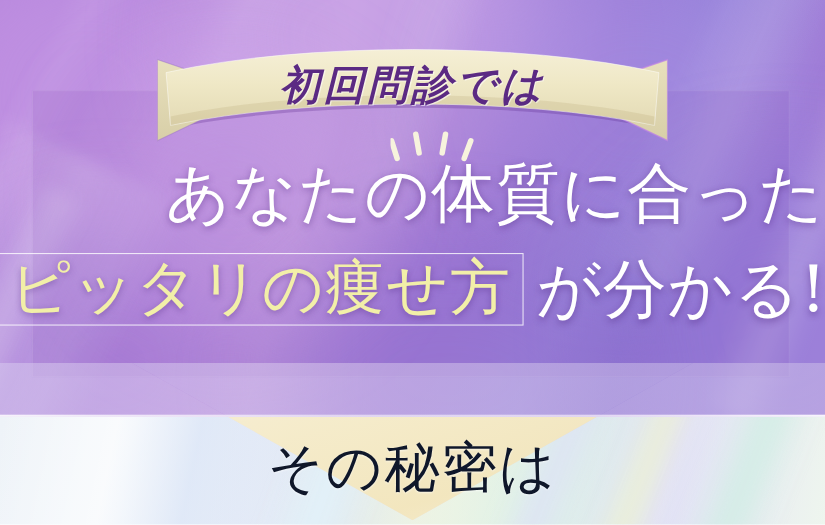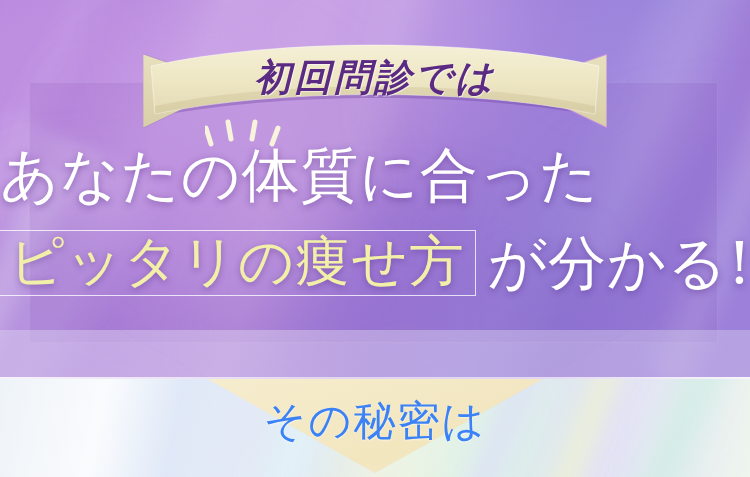--- a/index.html
+++ b/index.html
@@ -118,21 +118,21 @@
     text-shadow: 1px 1px 0 rgba(255,255,255,0.55);
     white-space: nowrap;
   }
 
   
   .headline {
     position: absolute;
     left: 0;
     top: 146px;
     width: 750px;
-    text-align: left;
+    text-align: right;
   }
   .line-1 {
     position: relative;
     display: inline-block;
     font-size: 58px;
     line-height: 1.0;
     color: #ffffff;
     letter-spacing: 1px;
     white-space: nowrap;
     text-shadow: 0 2px 7px rgba(70,30,120,0.45);
@@ -241,24 +241,24 @@
       rgba(255,255,255,0.90) 100%);
   }
 
   
   .bottom-text {
     position: absolute;
     left: 0;
     top: 400px;
     width: 750px;
     text-align: center;
-    font-size: 42px;
+    font-size: 50px;
     line-height: 1;
     letter-spacing: 2px;
-    color: #3b82f6;
+    color: #0f172a;
     white-space: nowrap;
     text-shadow: 0 1px 2px rgba(255,255,255,0.6);
   }
 </style>
 </head>
 <body>
 
 <div id="banner">
 
   <div class="purple-section">

